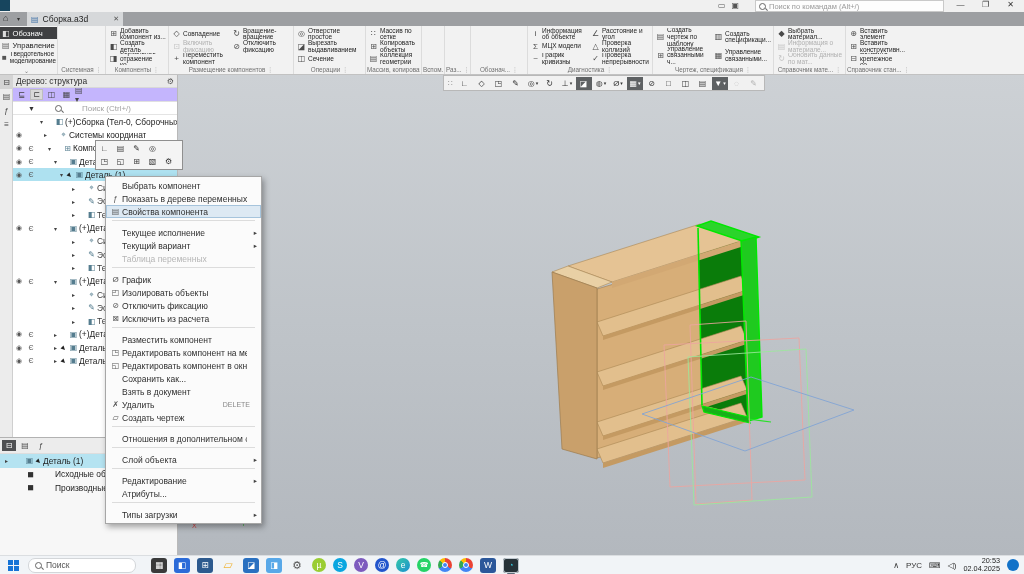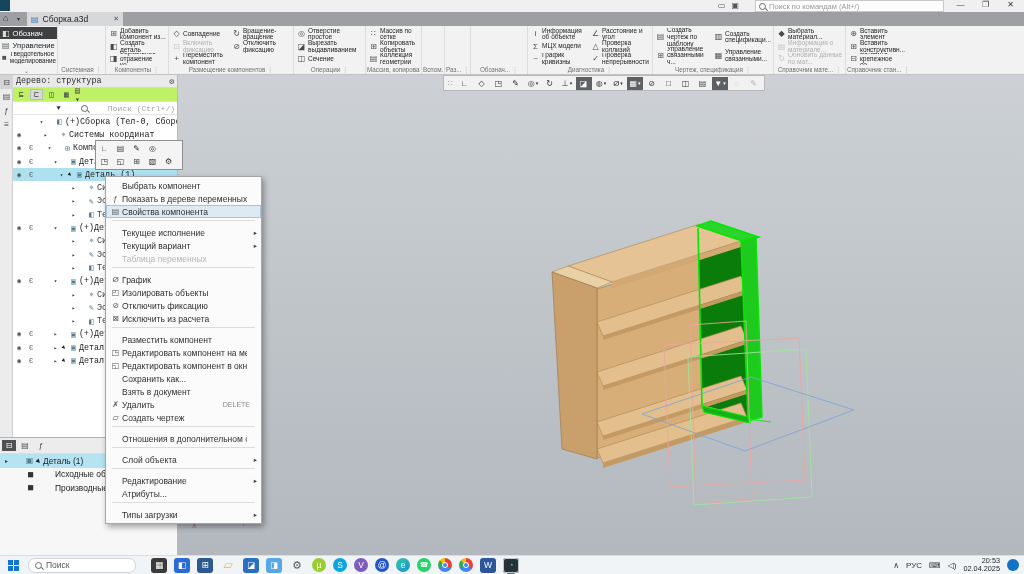--- a/index.html
+++ b/index.html
@@ -49,27 +49,27 @@
   .rgrid.c3{grid-template-columns:repeat(3,14px);grid-auto-rows:12px;}
   .rgrid.c2{grid-template-columns:repeat(2,10px);grid-auto-rows:12px;}
   .rgrid.c4{grid-template-columns:repeat(4,13px);grid-auto-rows:12px;}
   .rico{font-size:8px;color:#4f4f4f;}
   .rico.dis{color:#c2c2c2;}
   
   #leftstrip{left:0;top:75px;width:13px;height:362px;background:#ececec;border-right:1px solid #cfcfcf;box-sizing:border-box;}
   #leftstrip .ls{width:13px;height:14px;display:flex;align-items:center;justify-content:center;font-size:8px;color:#444;}
   #leftstrip .ls.on{background:#d4d4d4;}
   
-  #treepanel{left:13px;top:75px;width:165px;height:362px;background:#bef264;border-right:1px solid #b9b9b9;box-sizing:border-box;font-family:Liberation Mono, monospace;}
+  #treepanel{left:13px;top:75px;width:165px;height:362px;background:#c4b5fd;border-right:1px solid #b9b9b9;box-sizing:border-box;}
   #treehdr{height:12px;background:#e9e9e9;display:flex;align-items:center;font-size:8.4px;color:#2c2c2c;padding:0 3px;border-bottom:1px solid #d8d8d8;}
   #treehdr .gear{margin-left:auto;font-size:8px;color:#555;}
   #treetb{height:13px;display:flex;align-items:center;gap:2px;padding:0 2px;border-bottom:1px solid #e0e0e0;}
   #treetb .tt{width:13px;height:11px;display:flex;align-items:center;justify-content:center;font-size:8px;color:#444;}
   #treetb .tt.on{background:#d9d9d9;border:1px solid #bdbdbd;box-sizing:border-box;}
-  #treesearch{height:12px;display:flex;align-items:center;gap:20px;font-size:8px;color:#a3a3a3;padding:0 2px;border-bottom:1px solid #e4e4e4;background:#fff;justify-content:flex-end;}
+  #treesearch{height:12px;display:flex;align-items:center;gap:20px;font-size:8px;color:#a3a3a3;padding:0 15px;border-bottom:1px solid #e4e4e4;background:#fff;}
   #treesearch .funnel{color:#333;font-size:7px;}
   #treerows{background:#fff;height:325px;overflow:hidden;}
   .trow{display:flex;align-items:center;height:13.3px;font-size:8.4px;color:#222;white-space:nowrap;}
   .trow .tcol{width:12px;flex:none;text-align:center;font-size:7px;color:#555;}
   .trow .tind{flex:none;}
   .trow .texp{width:9px;flex:none;font-size:6px;color:#444;text-align:center;}
   .trow .tpin{width:8px;flex:none;font-size:5.5px;color:#222;display:inline-block;transform:rotate(45deg);text-align:center;}
   .trow .tico{width:11px;flex:none;text-align:center;font-size:8px;color:#557d8f;}
   .trow .tlab{overflow:hidden;}
   .trow.sel{background:#aee1f0;}

